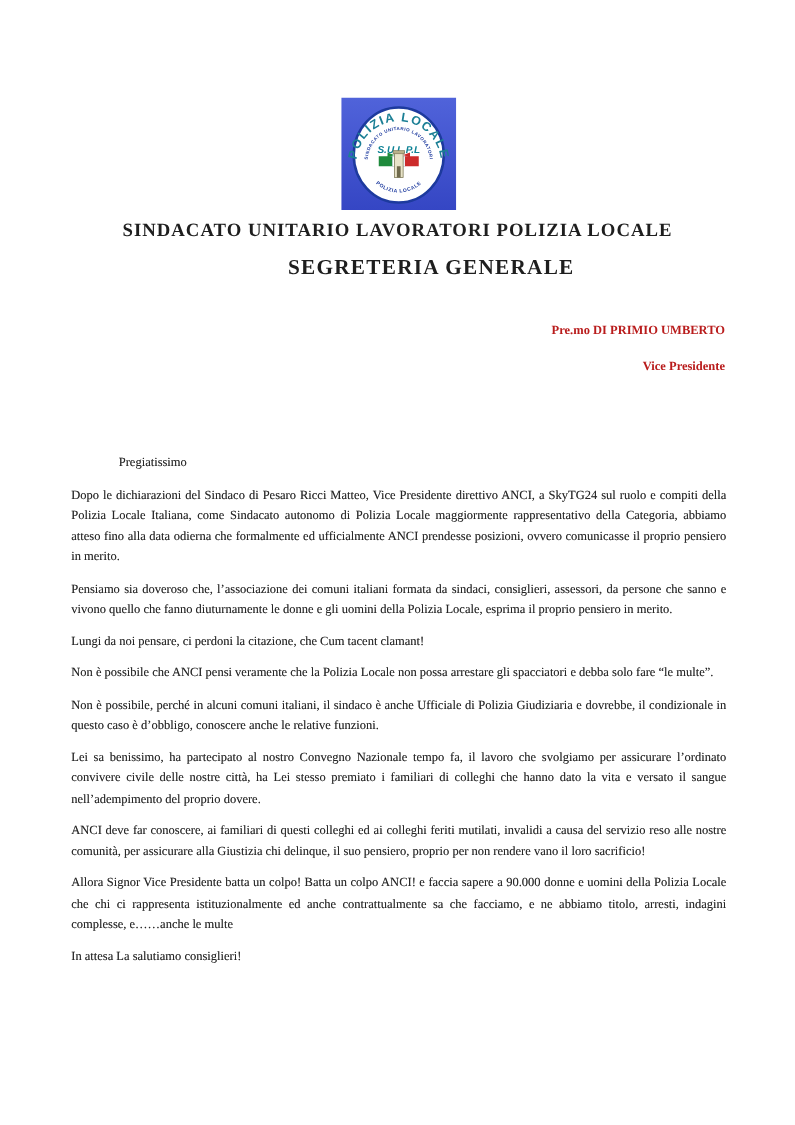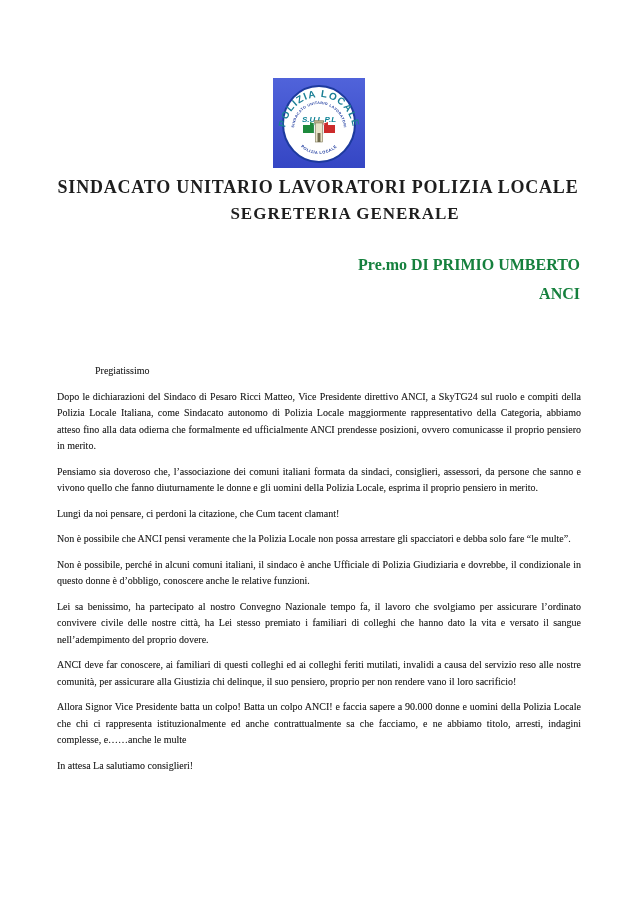--- a/index.html
+++ b/index.html
@@ -54,21 +54,21 @@
     font-family: "Liberation Sans", sans-serif;
   }
   
   .title {
     position: absolute;
     top: 177px;
     left: 0;
     width: 100%;
     text-align: center;
     font-weight: bold;
-    font-size: 18px;
+    font-size: 15px;
     letter-spacing: 0.8px;
     color: #1e1e1e;
   }
   .subtitle {
     position: absolute;
     top: 204px;
     left: 0;
     width: 100%;
     text-align: center;
     font-weight: bold;
@@ -77,22 +77,22 @@
     color: #1e1e1e;
     padding-left: 27px;
   }
   
   .recipient {
     position: absolute;
     top: 257px;
     right: 56px;
     text-align: right;
     font-weight: bold;
-    font-size: 16px;
-    color: #15803d;
+    font-size: 10px;
+    color: #b91c1c;
   }
   .recipient .recipient-line {
     margin-bottom: 13px;
     line-height: 16px;
   }
   
   .letter-body {
     position: absolute;
     top: 363px;
     left: 57px;
@@ -151,29 +151,29 @@
       </g>
       <text class="arc-bottom-text"><textPath href="#arcBot" startOffset="50%" text-anchor="middle">POLIZIA LOCALE</textPath></text>
     </svg>
   </div>
 
   <div class="title">SINDACATO UNITARIO LAVORATORI POLIZIA LOCALE</div>
   <div class="subtitle">SEGRETERIA GENERALE</div>
 
   <div class="recipient">
     <div class="recipient-line">Pre.mo DI PRIMIO UMBERTO</div>
-    <div class="recipient-line">ANCI</div>
+    <div class="recipient-line">Vice Presidente</div>
   </div>
 
   <div class="letter-body">
     <p class="salutation">Pregiatissimo</p>
     <p>Dopo le dichiarazioni del Sindaco di Pesaro Ricci Matteo, Vice Presidente direttivo ANCI, a SkyTG24 sul ruolo e compiti della Polizia Locale Italiana, come Sindacato autonomo di Polizia Locale maggiormente rappresentativo della Categoria, abbiamo atteso fino alla data odierna che formalmente ed ufficialmente ANCI prendesse posizioni, ovvero comunicasse il proprio pensiero in merito.</p>
     <p>Pensiamo sia doveroso che, l’associazione dei comuni italiani formata da sindaci, consiglieri, assessori, da persone che sanno e vivono quello che fanno diuturnamente le donne e gli uomini della Polizia Locale, esprima il proprio pensiero in merito.</p>
     <p>Lungi da noi pensare, ci perdoni la citazione, che Cum tacent clamant!</p>
     <p>Non è possibile che ANCI pensi veramente che la Polizia Locale non possa arrestare gli spacciatori e debba solo fare “le multe”.</p>
-    <p>Non è possibile, perché in alcuni comuni italiani, il sindaco è anche Ufficiale di Polizia Giudiziaria e dovrebbe, il condizionale in questo donne è d’obbligo, conoscere anche le relative funzioni.</p>
+    <p>Non è possibile, perché in alcuni comuni italiani, il sindaco è anche Ufficiale di Polizia Giudiziaria e dovrebbe, il condizionale in questo caso è d’obbligo, conoscere anche le relative funzioni.</p>
     <p>Lei sa benissimo, ha partecipato al nostro Convegno Nazionale tempo fa, il lavoro che svolgiamo per assicurare l’ordinato convivere civile delle nostre città, ha Lei stesso premiato i familiari di colleghi che hanno dato la vita e versato il sangue nell’adempimento del proprio dovere.</p>
     <p>ANCI deve far conoscere, ai familiari di questi colleghi ed ai colleghi feriti mutilati, invalidi a causa del servizio reso alle nostre comunità, per assicurare alla Giustizia chi delinque, il suo pensiero, proprio per non rendere vano il loro sacrificio!</p>
     <p>Allora Signor Vice Presidente batta un colpo! Batta un colpo ANCI! e faccia sapere a 90.000 donne e uomini della Polizia Locale che chi ci rappresenta istituzionalmente ed anche contrattualmente sa che facciamo, e ne abbiamo titolo, arresti, indagini complesse, e……anche le multe</p>
     <p class="closing">In attesa La salutiamo consiglieri!</p>
   </div>
 
 </div>
 
 </body></html>

